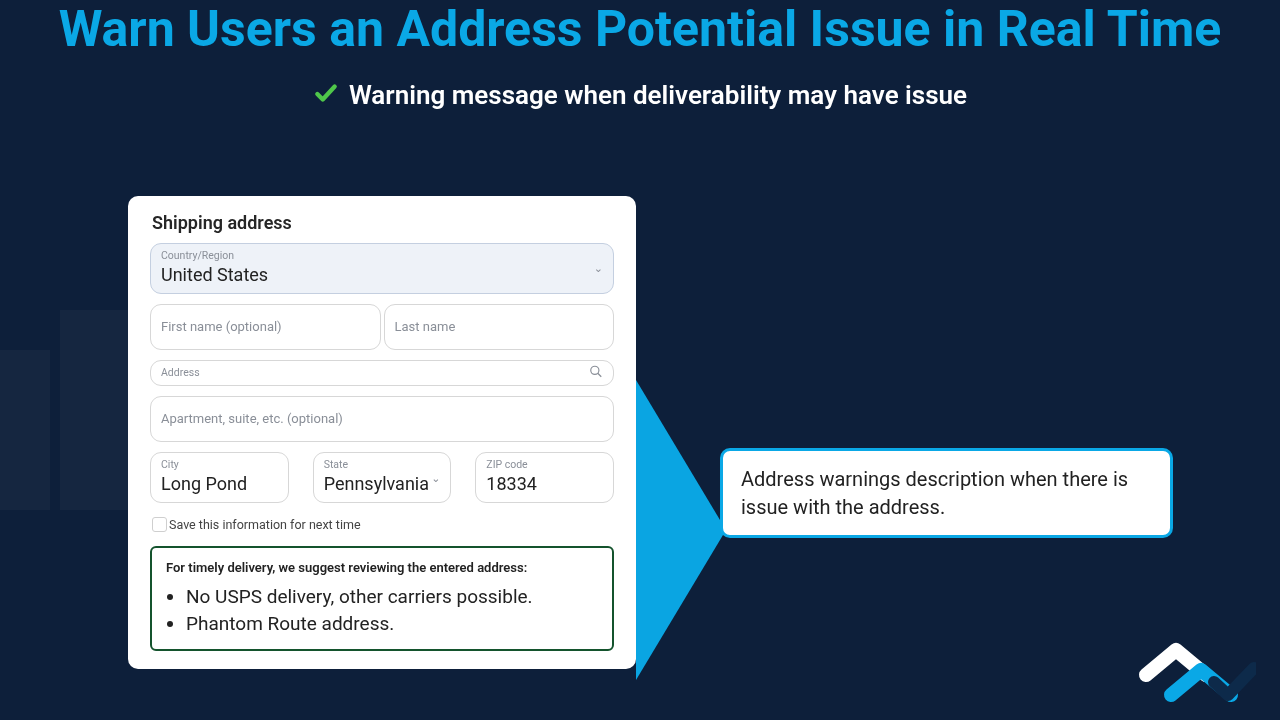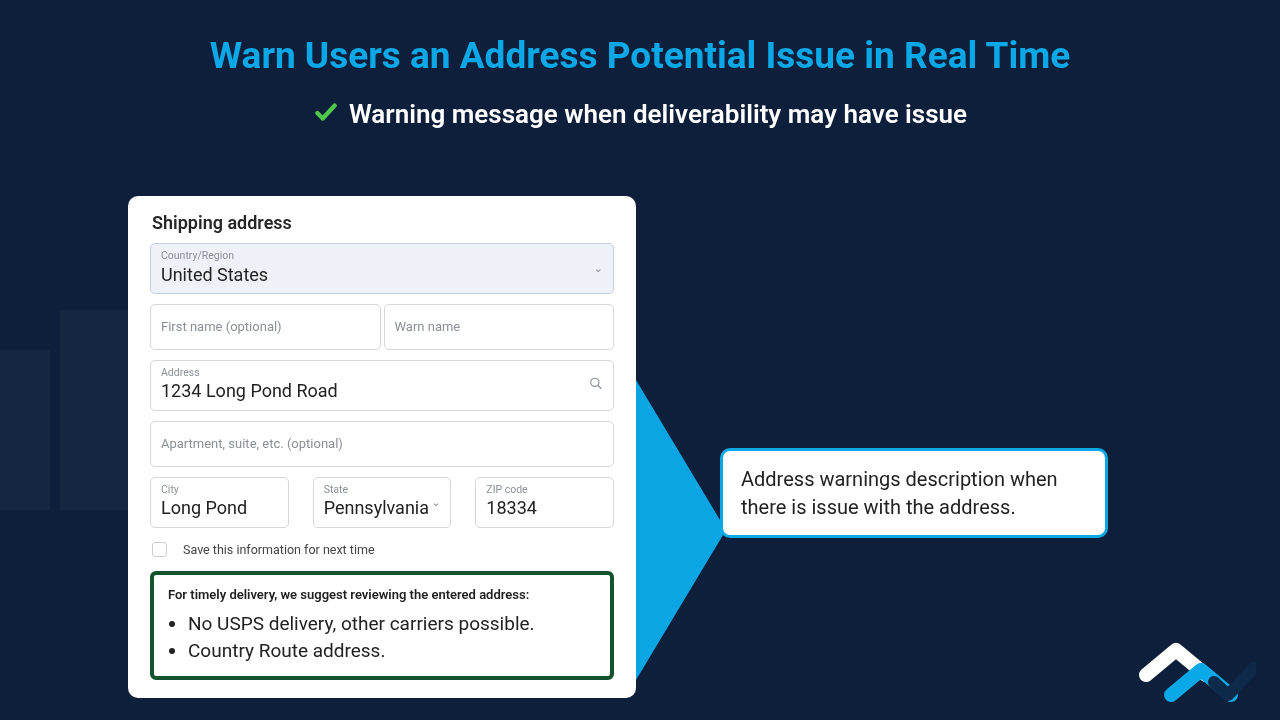--- a/index.html
+++ b/index.html
@@ -15,23 +15,22 @@
     top: 250px;
     height: 260px;
     pointer-events: none;
     z-index: 0;
   }
   .skyline rect { fill: rgba(255,255,255,0.035); }
 
   .hero-title {
     text-align: center;
     color: #0aa8e6;
-    font-size: 37px;
+    font-size: 50px;
     font-weight: 700;
-    padding-top: 34px;
   }
   .sub-row {
     display: flex;
     align-items: center;
     justify-content: center;
     gap: 10px;
     margin-top: 22px;
   }
   .check-icon { color: #4fc74a; }
   .sub-text {
@@ -52,21 +51,21 @@
   }
   .card-title {
     font-size: 18px;
     font-weight: 600;
     color: #262626;
     margin: 2px 0 10px 2px;
   }
 
   .field {
     border: 1px solid #d7d7d7;
-    border-radius: 5px;
+    border-radius: 11px;
     background: #fff;
     padding: 6px 10px;
     font-size: 13px;
     position: relative;
     margin-bottom: 10px;
   }
   .field.blue {
     background: #eef2f8;
     border-color: #c4cfe0;
   }
@@ -98,35 +97,35 @@
     top: 50%;
     transform: translateY(-50%);
     color: #8a8f98;
     font-size: 11px;
   }
   .search-ico { font-size: 14px; }
 
   .check-row {
     display: flex;
     align-items: center;
-    gap: 16px;
+    gap: 2px;
     font-size: 12.5px;
     color: #444;
     margin: 4px 0 14px 2px;
   }
   .chk {
     width: 15px; height: 15px;
     border: 1px solid #cfcfcf;
     border-radius: 3px;
     background: #fff;
     display: inline-block;
   }
 
   .warn-box {
-    border: 4px solid #14532d;
+    border: 2px solid #14532d;
     border-radius: 6px;
     padding: 12px 14px 10px 14px;
   }
   .warn-head {
     font-size: 13px;
     font-weight: 600;
     color: #222;
     margin-bottom: 10px;
   }
   .warn-label {
@@ -155,21 +154,21 @@
     border-bottom: 150px solid transparent;
     border-left: 90px solid #0aa8e6;
     opacity: 0.98;
     z-index: 1;
   }
 
   .callout {
     position: absolute;
     left: 720px;
     top: 448px;
-    width: 388px;
+    width: 453px;
     background: #fff;
     border: 3px solid #0aa8e6;
     border-radius: 10px;
     padding: 14px 18px;
     font-size: 20px;
     color: #222;
     line-height: 1.4;
     z-index: 2;
   }
 
@@ -219,27 +218,26 @@
     <div class="mini-label">Country/Region</div>
     <div class="value">United States</div>
     <span class="chev">⌄</span>
   </div>
 
   <div class="row2">
     <div class="field tall">
       <div class="placeholder-line">First name (optional)</div>
     </div>
     <div class="field tall">
-      <div class="placeholder-line">Warn name</div>
+      <div class="placeholder-line">Last name</div>
     </div>
   </div>
 
   <div class="field">
     <div class="mini-label">Address</div>
-    <div class="value">1234 Long Pond Road</div>
     <span class="search-ico">
       <svg width="14" height="14" viewBox="0 0 24 24" fill="none" stroke="#8a8f98" stroke-width="2">
           <circle cx="10" cy="10" r="7"></circle>
           <line x1="21" y1="21" x2="15" y2="15"></line>
         </svg>
     </span>
   </div>
 
   <div class="field tall">
     <div class="placeholder-line">Apartment, suite, etc. (optional)</div>
@@ -263,21 +261,21 @@
 
   <label class="check-row">
     <span class="chk"></span>
     <span>Save this information for next time</span>
   </label>
 
   <div class="warn-box">
     <div class="warn-head">For timely delivery, we suggest reviewing the entered address:</div>
     <ul>
       <li>No USPS delivery, other carriers possible.</li>
-      <li>Country Route address.</li>
+      <li>Phantom Route address.</li>
     </ul>
   </div>
 </div>
 
 <div class="arrow"></div>
 
 <div class="callout">Address warnings description when there is issue with the address.</div>
 
 <svg class="logo" viewBox="0 0 120 90">
   <polyline points="10,55 40,30 70,55" fill="none" stroke="#ffffff" stroke-width="14" stroke-linecap="round" stroke-linejoin="round"></polyline>

